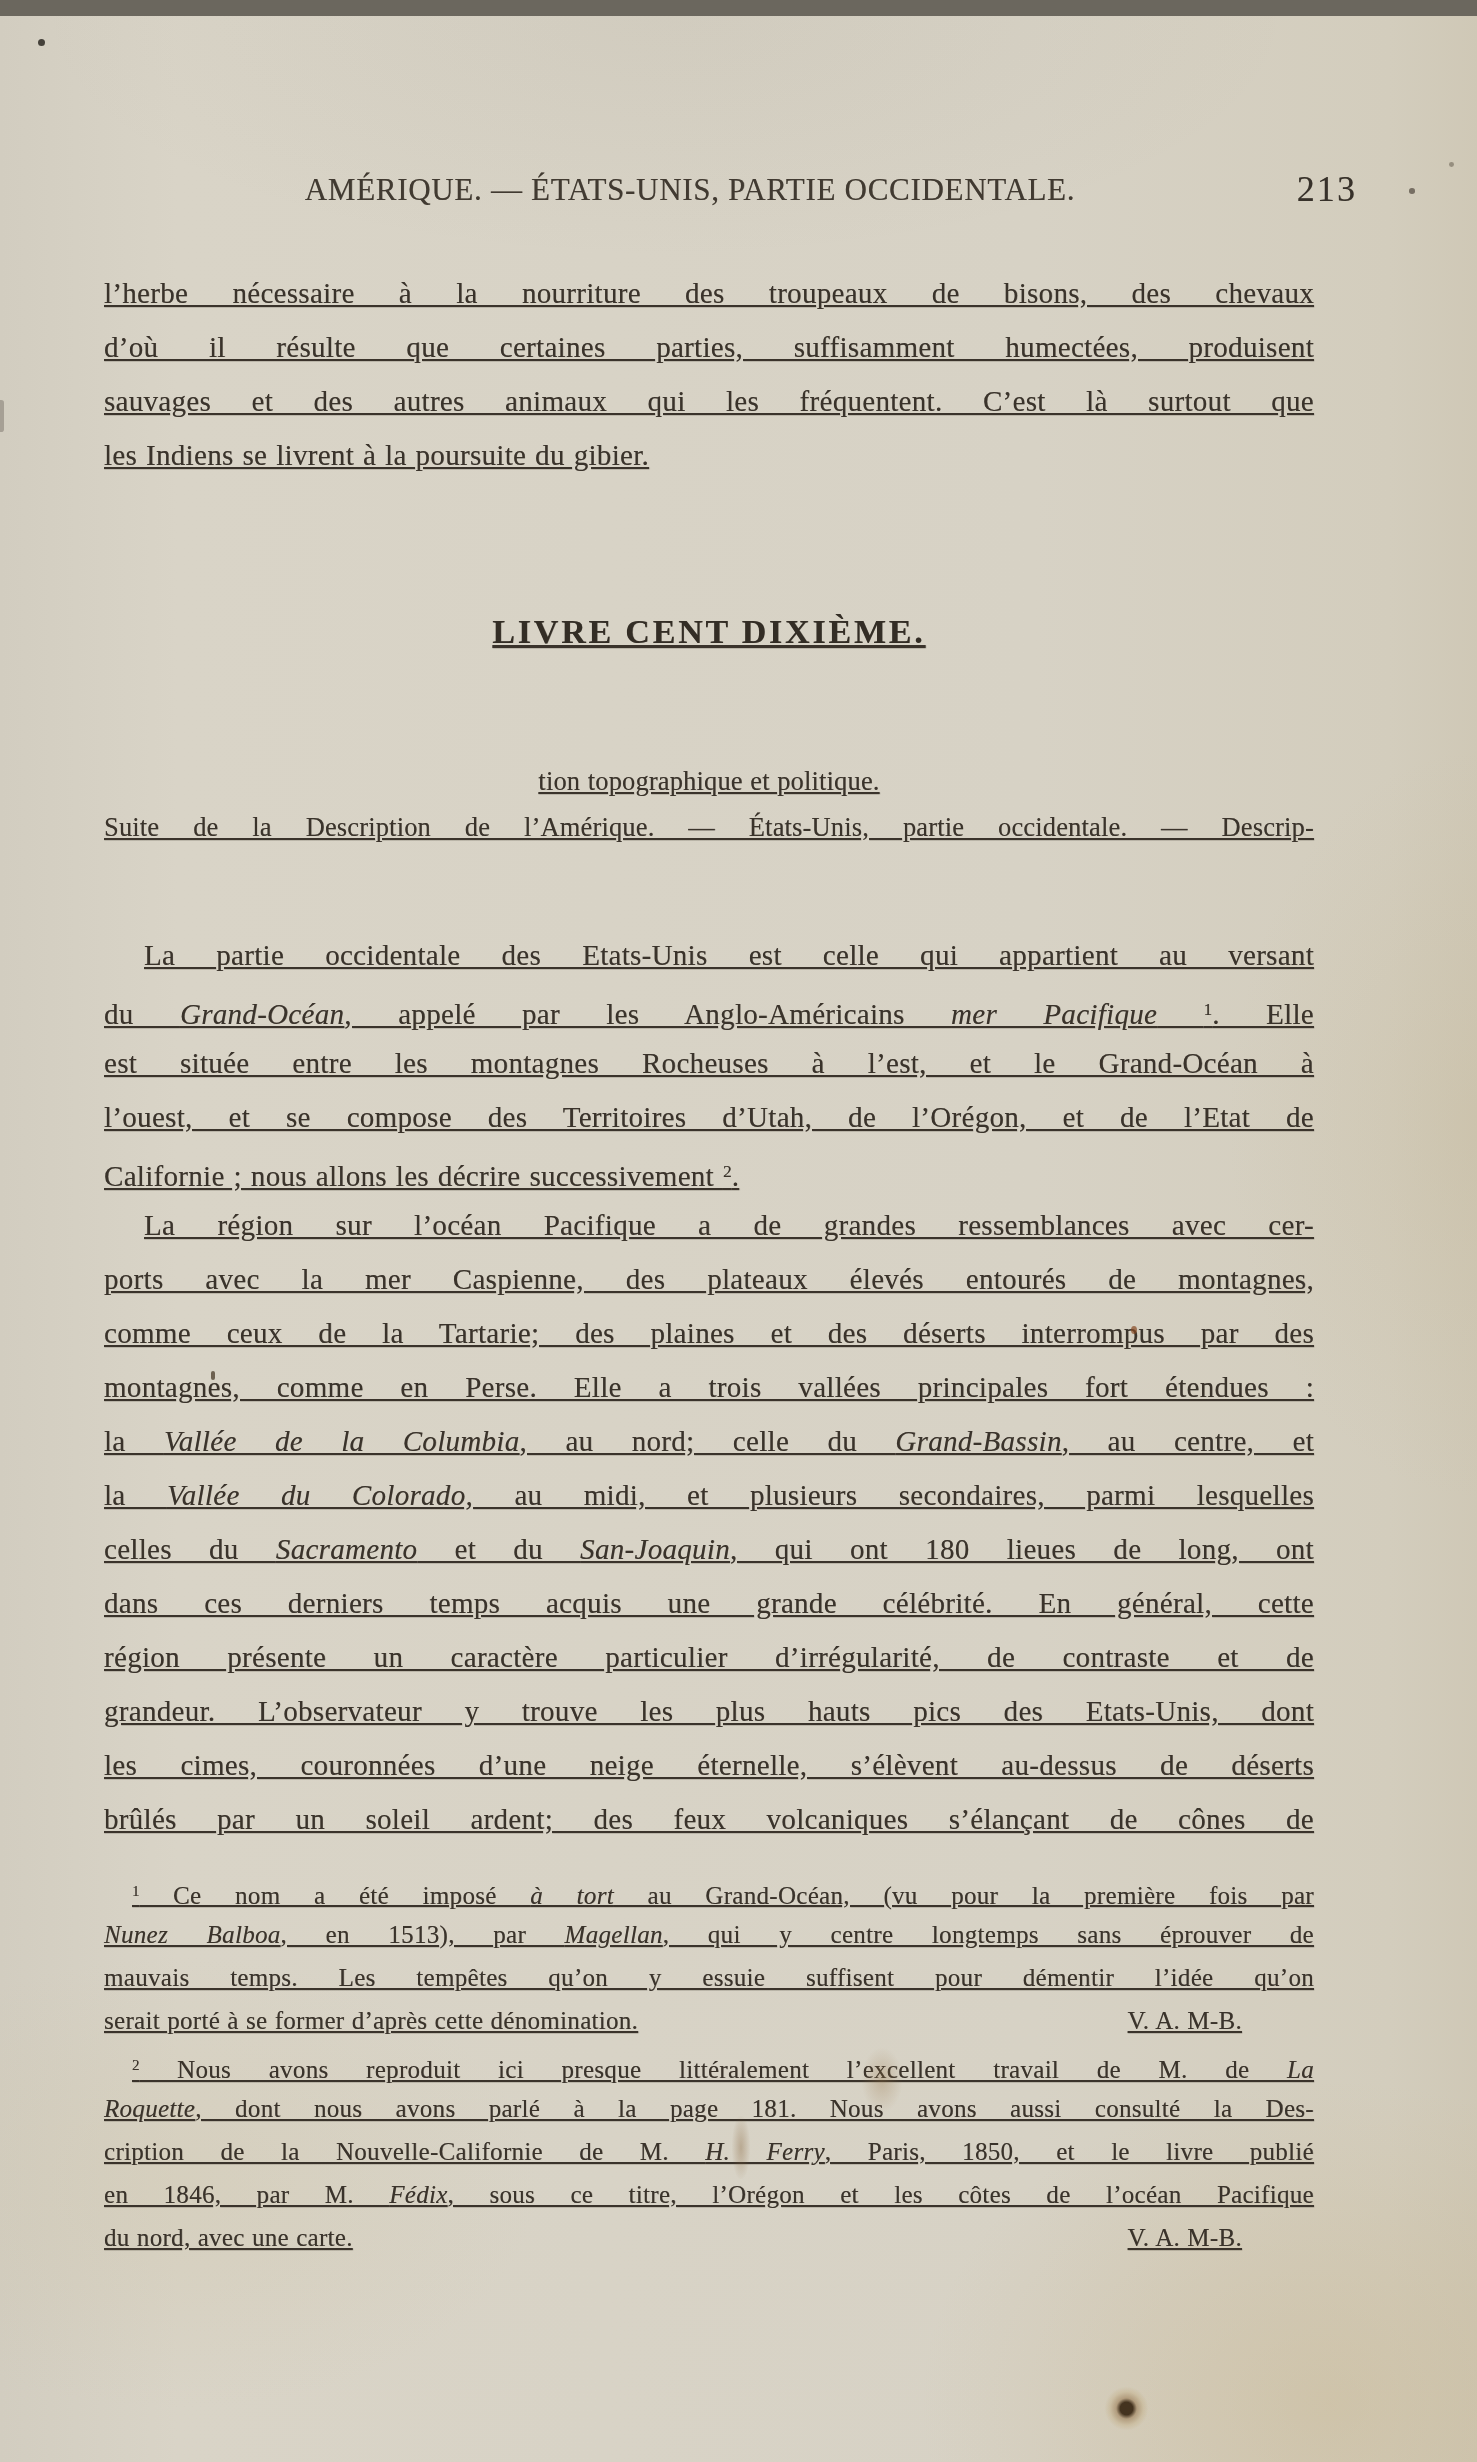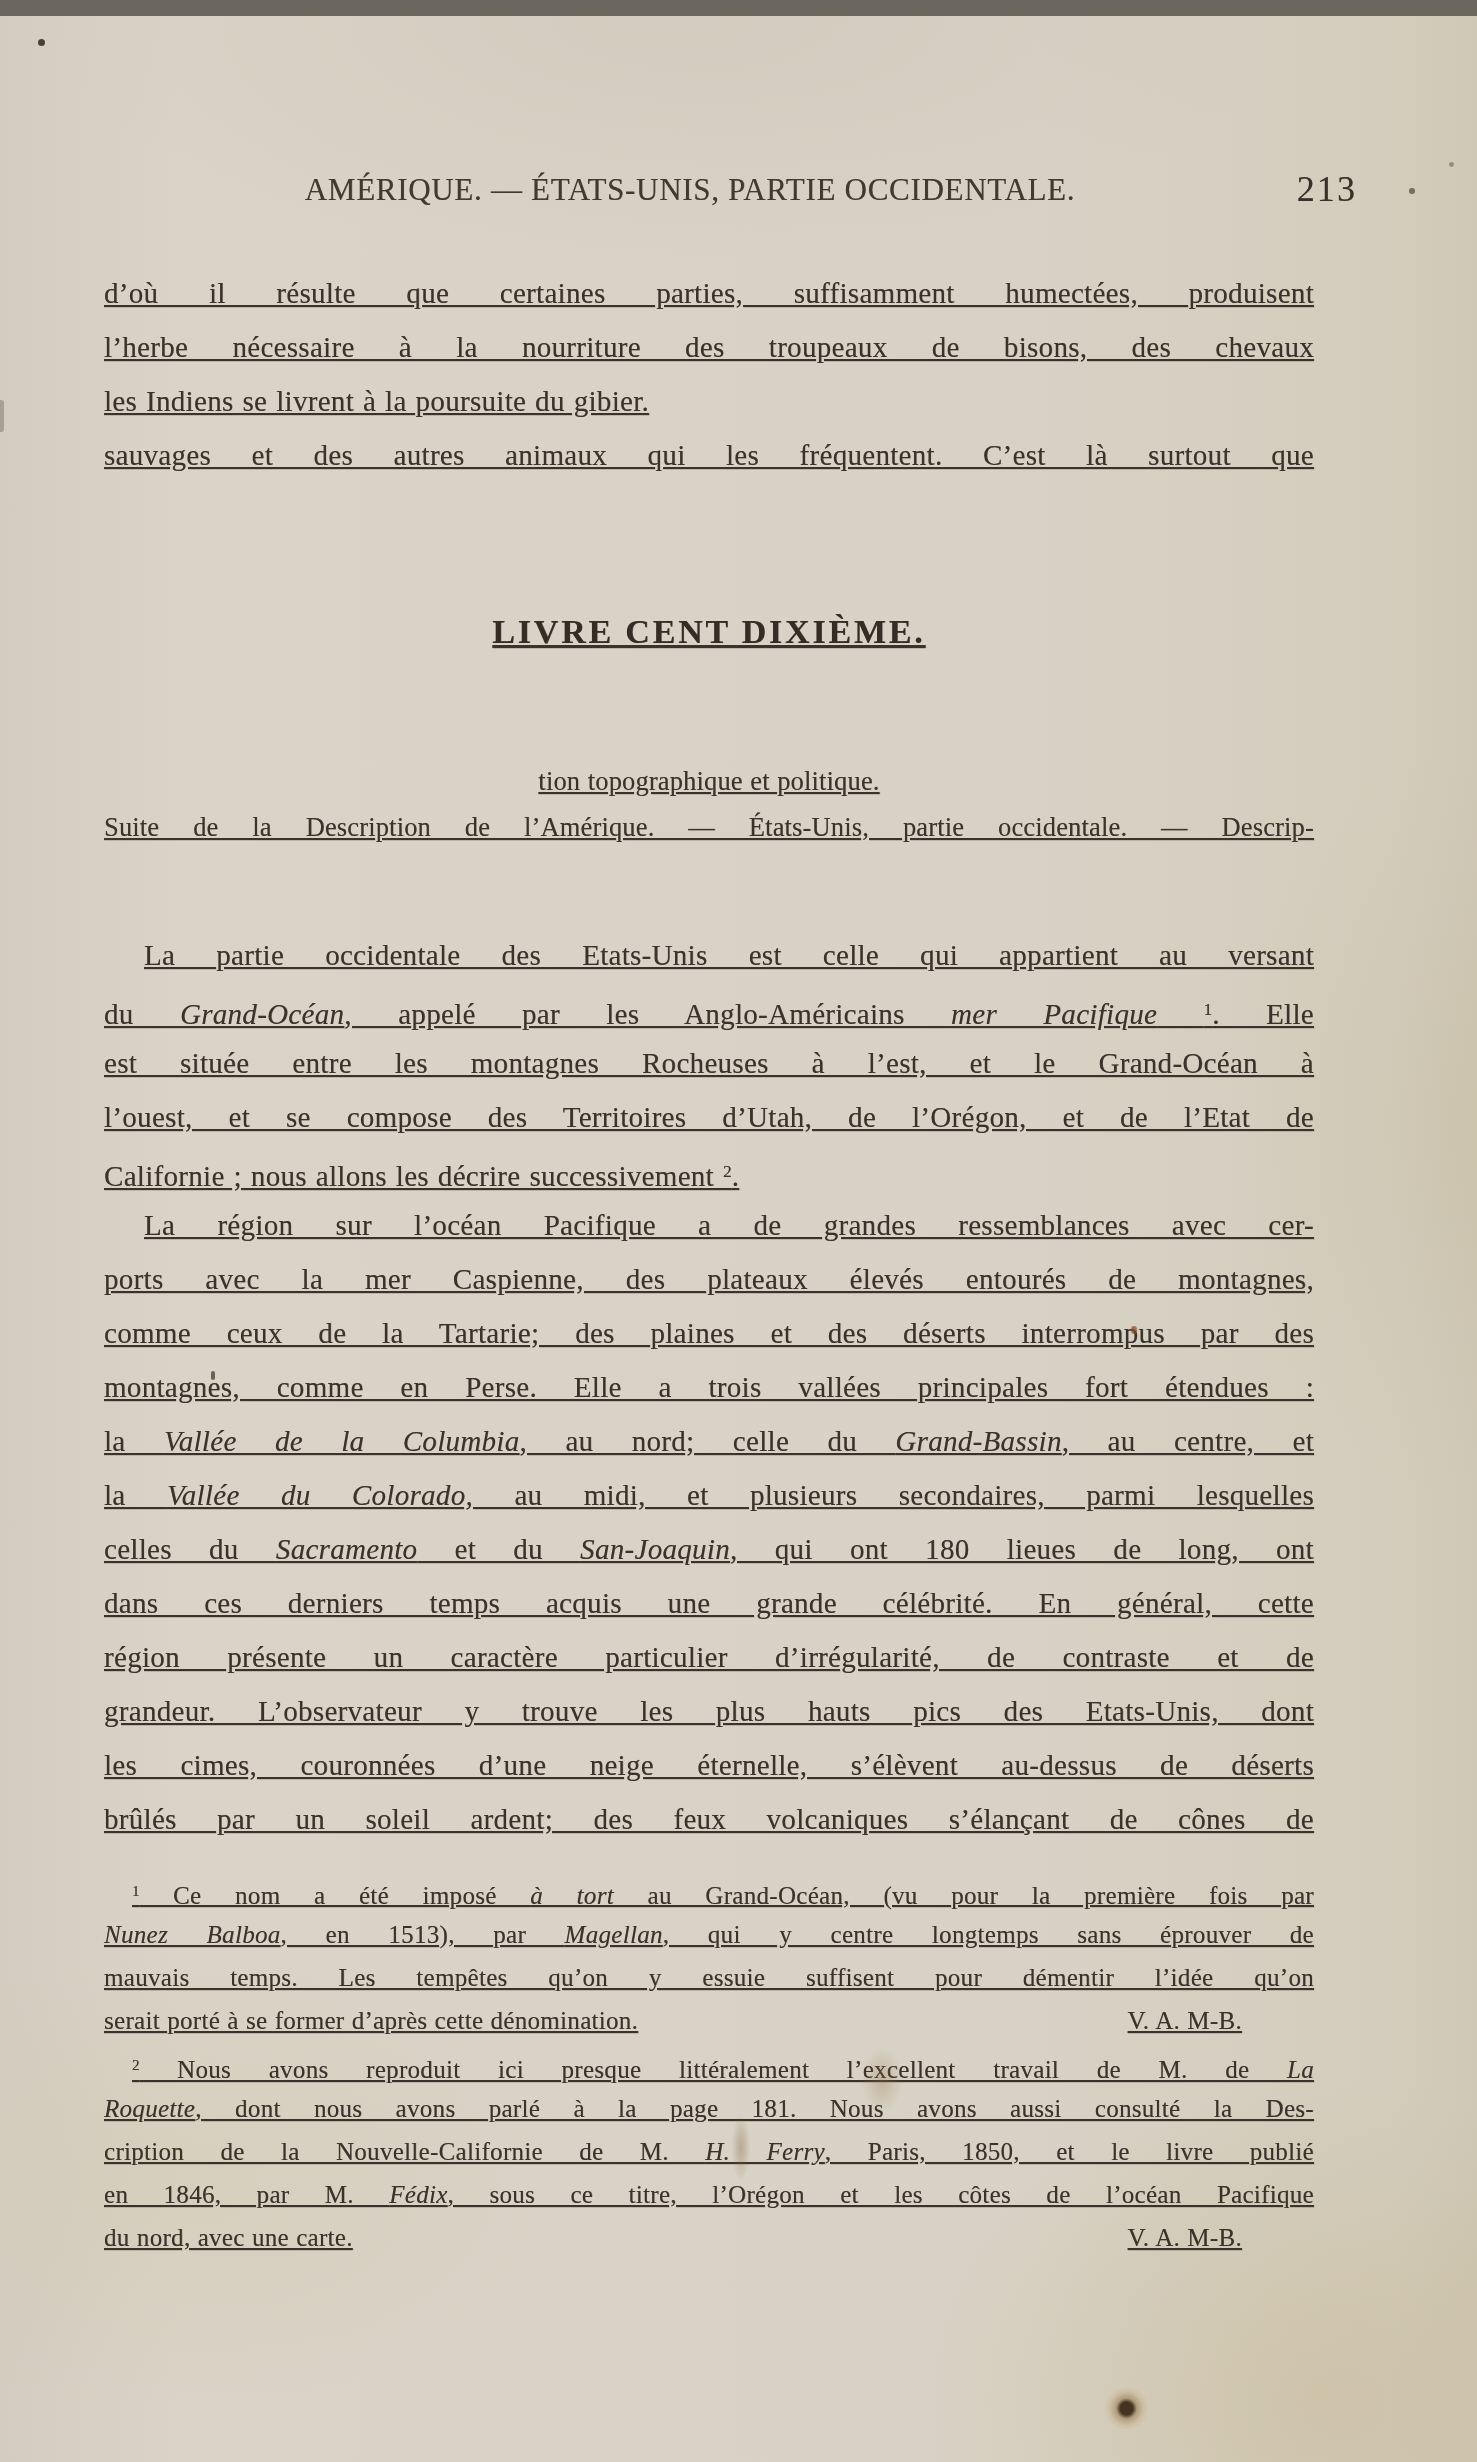--- a/index.html
+++ b/index.html
@@ -99,24 +99,24 @@
 <div class="page">
 
   <div class="textblock ink">
 
     <header class="running-head">
       <div class="head-title">AMÉRIQUE. — ÉTATS-UNIS, PARTIE OCCIDENTALE.</div>
       <div class="page-num">213</div>
     </header>
 
     <section class="para p1">
+        <div class="line fill"><span>l’herbe nécessaire à la nourriture des troupeaux de bisons, des chevaux</span></div>
         <div class="line fill"><span>d’où il résulte que certaines parties, suffisamment humectées, produisent</span></div>
-        <div class="line fill"><span>l’herbe nécessaire à la nourriture des troupeaux de bisons, des chevaux</span></div>
+        <div class="line fill"><span>sauvages et des autres animaux qui les fréquentent. C’est là surtout que</span></div>
         <div class="line"><span>les Indiens se livrent à la poursuite du gibier.</span></div>
-        <div class="line fill"><span>sauvages et des autres animaux qui les fréquentent. C’est là surtout que</span></div>
       </section>
 
     <h1 class="book-heading">LIVRE CENT DIXIÈME.</h1>
 
     <section class="section-intro">
         <div class="line center"><span>tion topographique et politique.</span></div>
         <div class="line fill"><span>Suite de la Description de l’Amérique. — États-Unis, partie occidentale. — Descrip-</span></div>
       </section>
 
     <section class="para p2">

